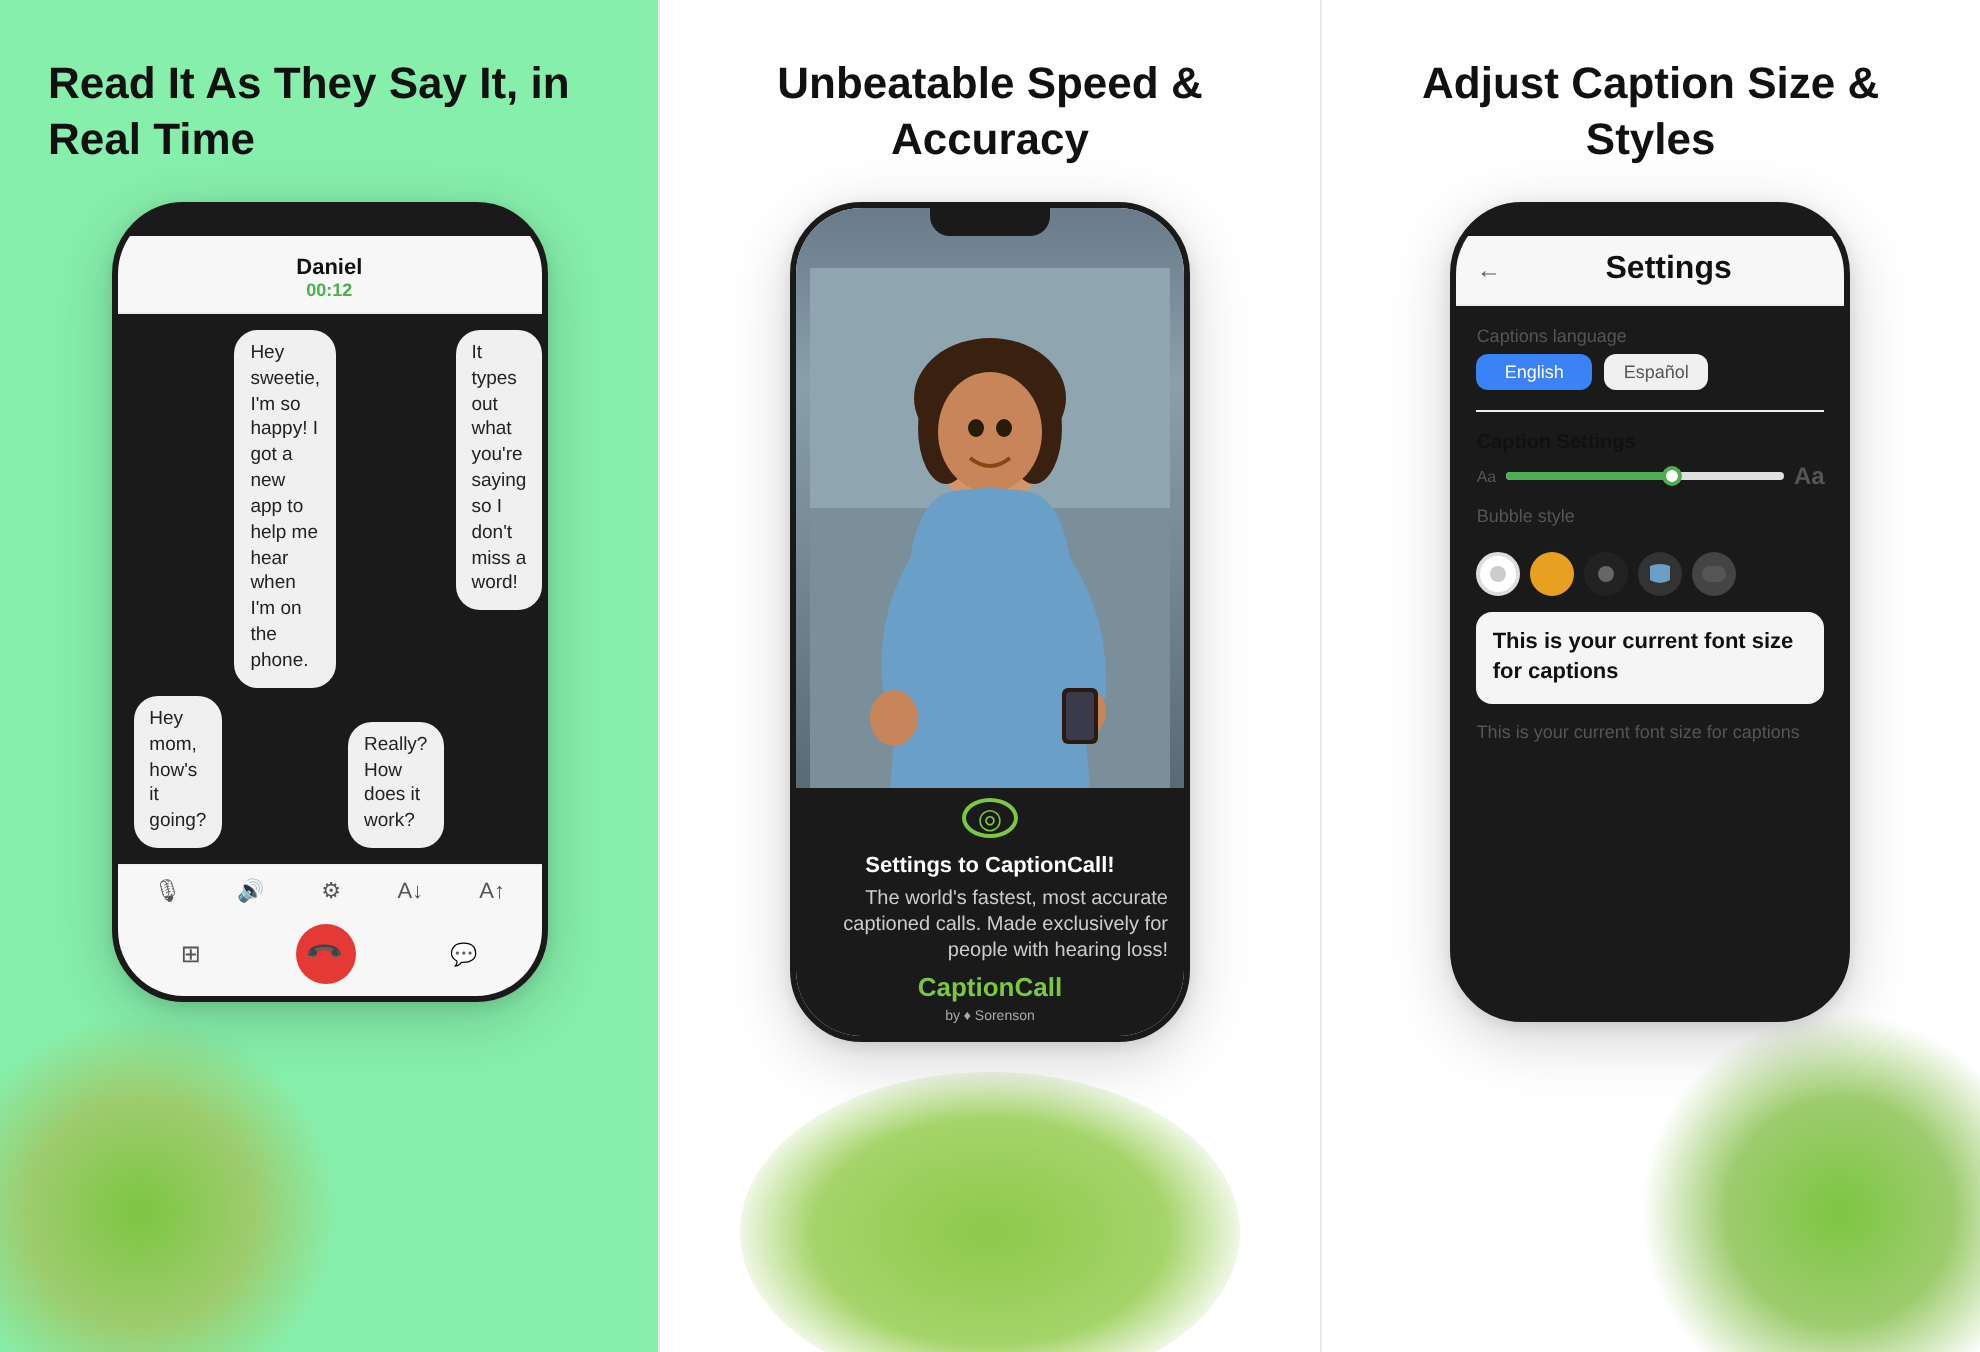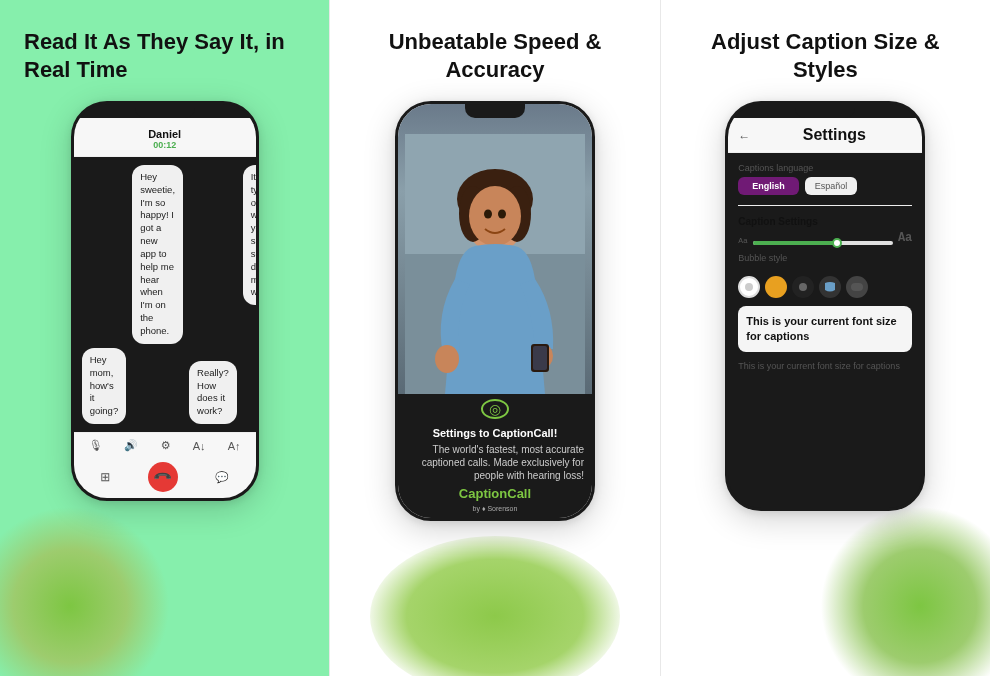--- a/index.html
+++ b/index.html
@@ -87,21 +87,21 @@
       position: relative;
       z-index: 1;
       border-radius: 36px;
       overflow: hidden;
       box-shadow: 0 8px 32px rgba(0,0,0,0.18), 0 2px 8px rgba(0,0,0,0.10);
       background: #1a1a1a;
       border: 3px solid #1a1a1a;
     }
 
     .phone-1 {
-      width: 188px;
+      width: 218px;
       height: 400px;
     }
 
     .phone-2 {
       width: 200px;
       height: 420px;
     }
 
     .phone-3 {
       width: 200px;
@@ -289,26 +289,26 @@
       color: #555;
       margin-bottom: 4px;
     }
 
     .lang-buttons {
       display: flex;
       gap: 6px;
     }
 
     .lang-btn-active {
-      background: #701a75;
+      background: #3b82f6;
       color: #fff;
       border-radius: 6px;
       padding: 4px 14px;
       font-size: 9px;
-      font-weight: 700;
+      font-weight: 400;
     }
 
     .lang-btn-inactive {
       background: #f0f0f0;
       color: #555;
       border-radius: 6px;
       padding: 4px 10px;
       font-size: 9px;
     }
 
@@ -320,23 +320,22 @@
 
     .caption-settings-label {
       font-size: 10px;
       font-weight: 600;
       color: #111;
       margin-bottom: 4px;
     }
 
     .font-slider-row {
       display: flex;
-      align-items: flex-end;
+      align-items: center;
       gap: 5px;
-      font-family: Liberation Mono, monospace;
     }
 
     .aa-small { font-size: 8px; color: #555; }
     .aa-large { font-size: 12px; color: #555; font-weight: 600; }
 
     .slider-track {
       flex: 1;
       height: 4px;
       background: #e0e0e0;
       border-radius: 2px;

